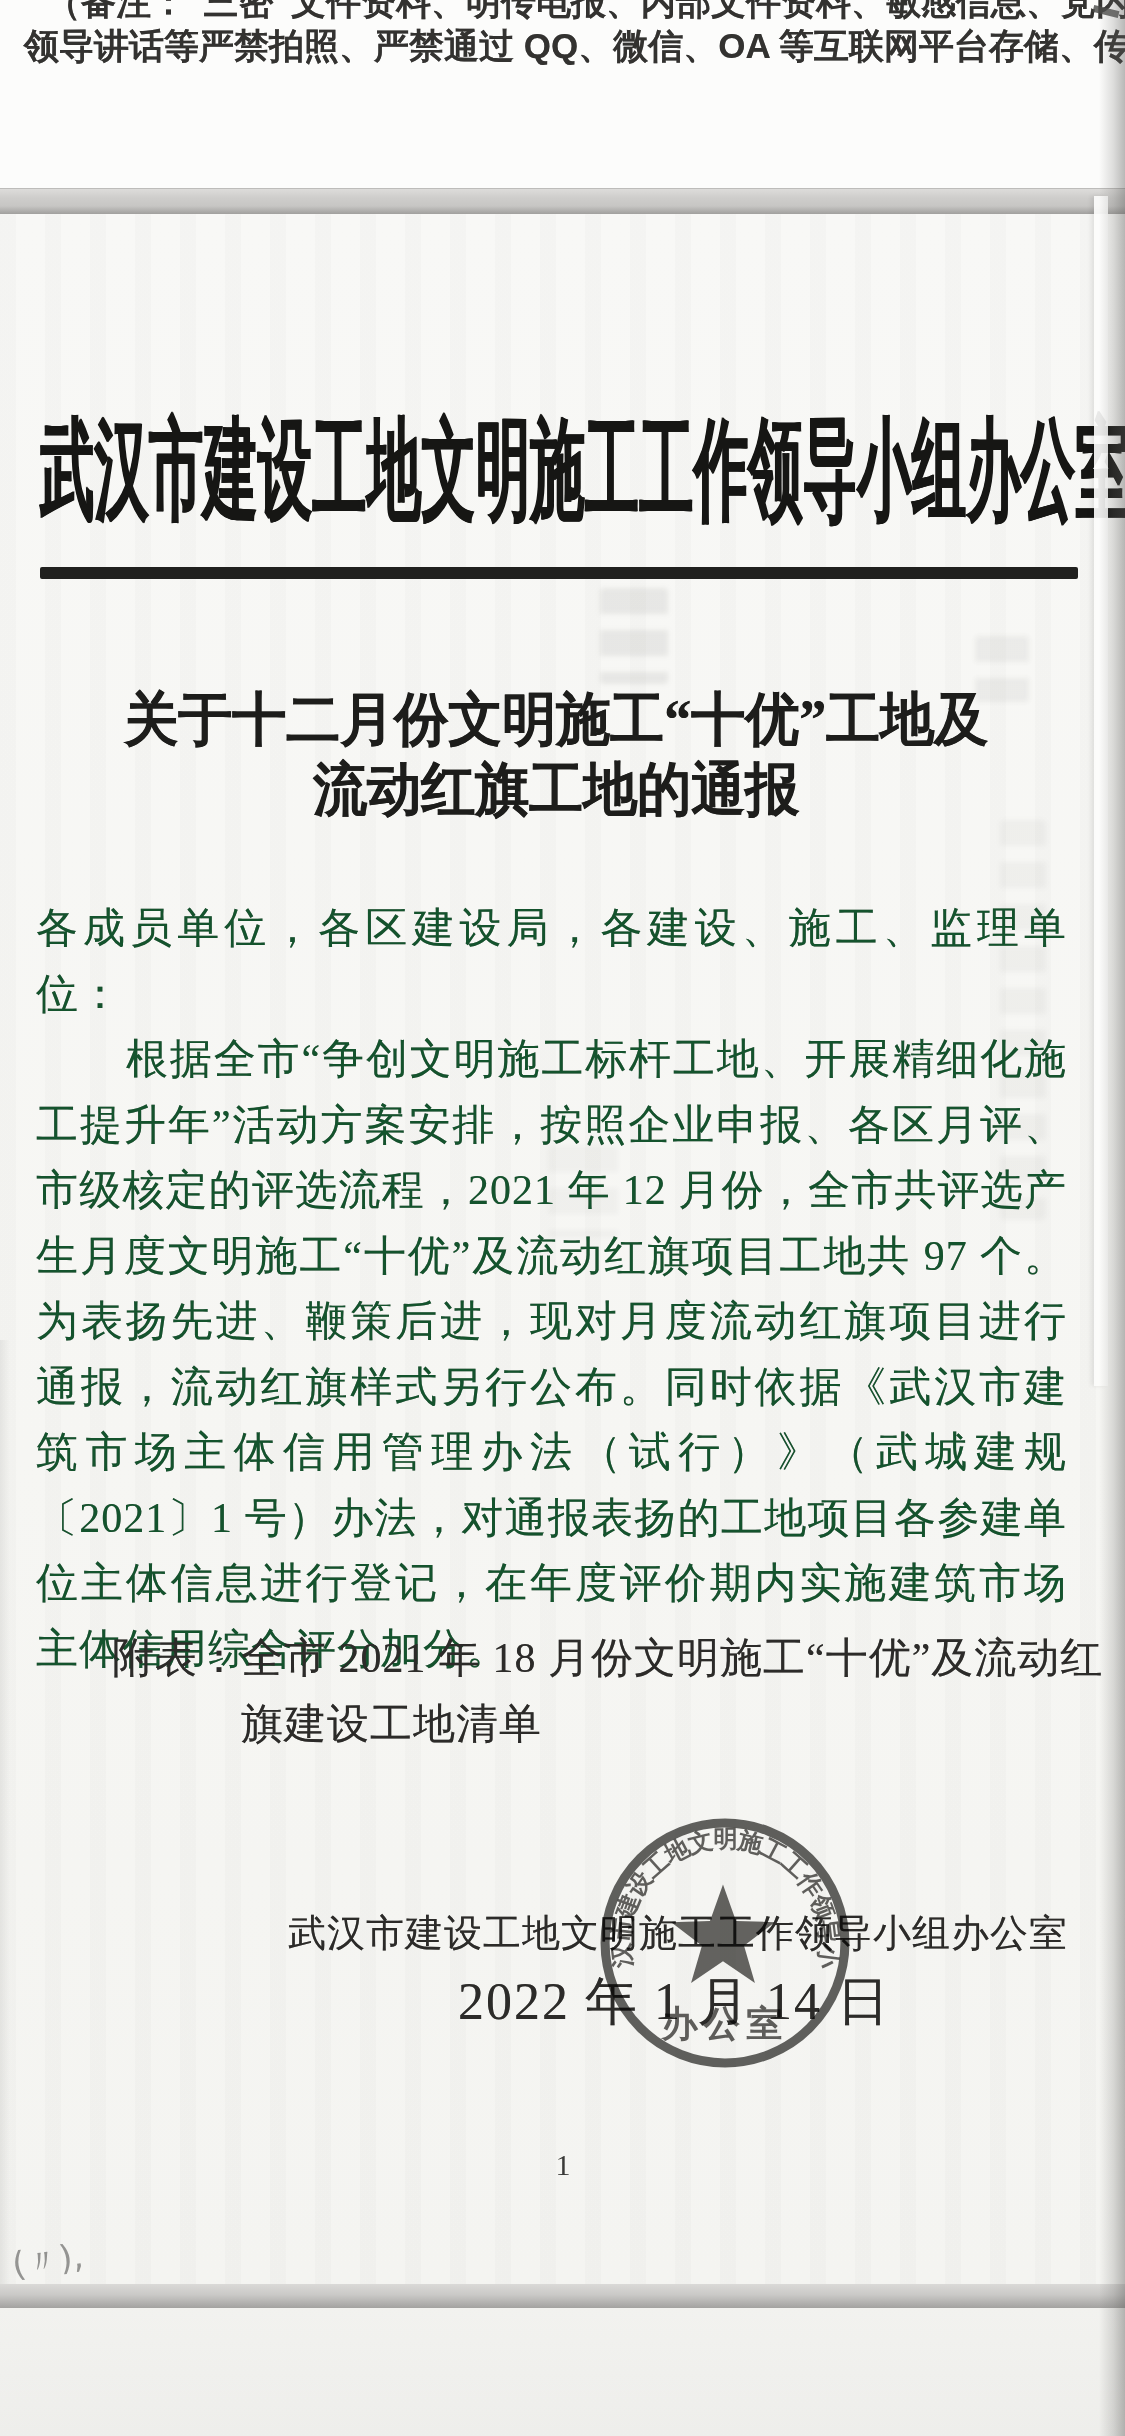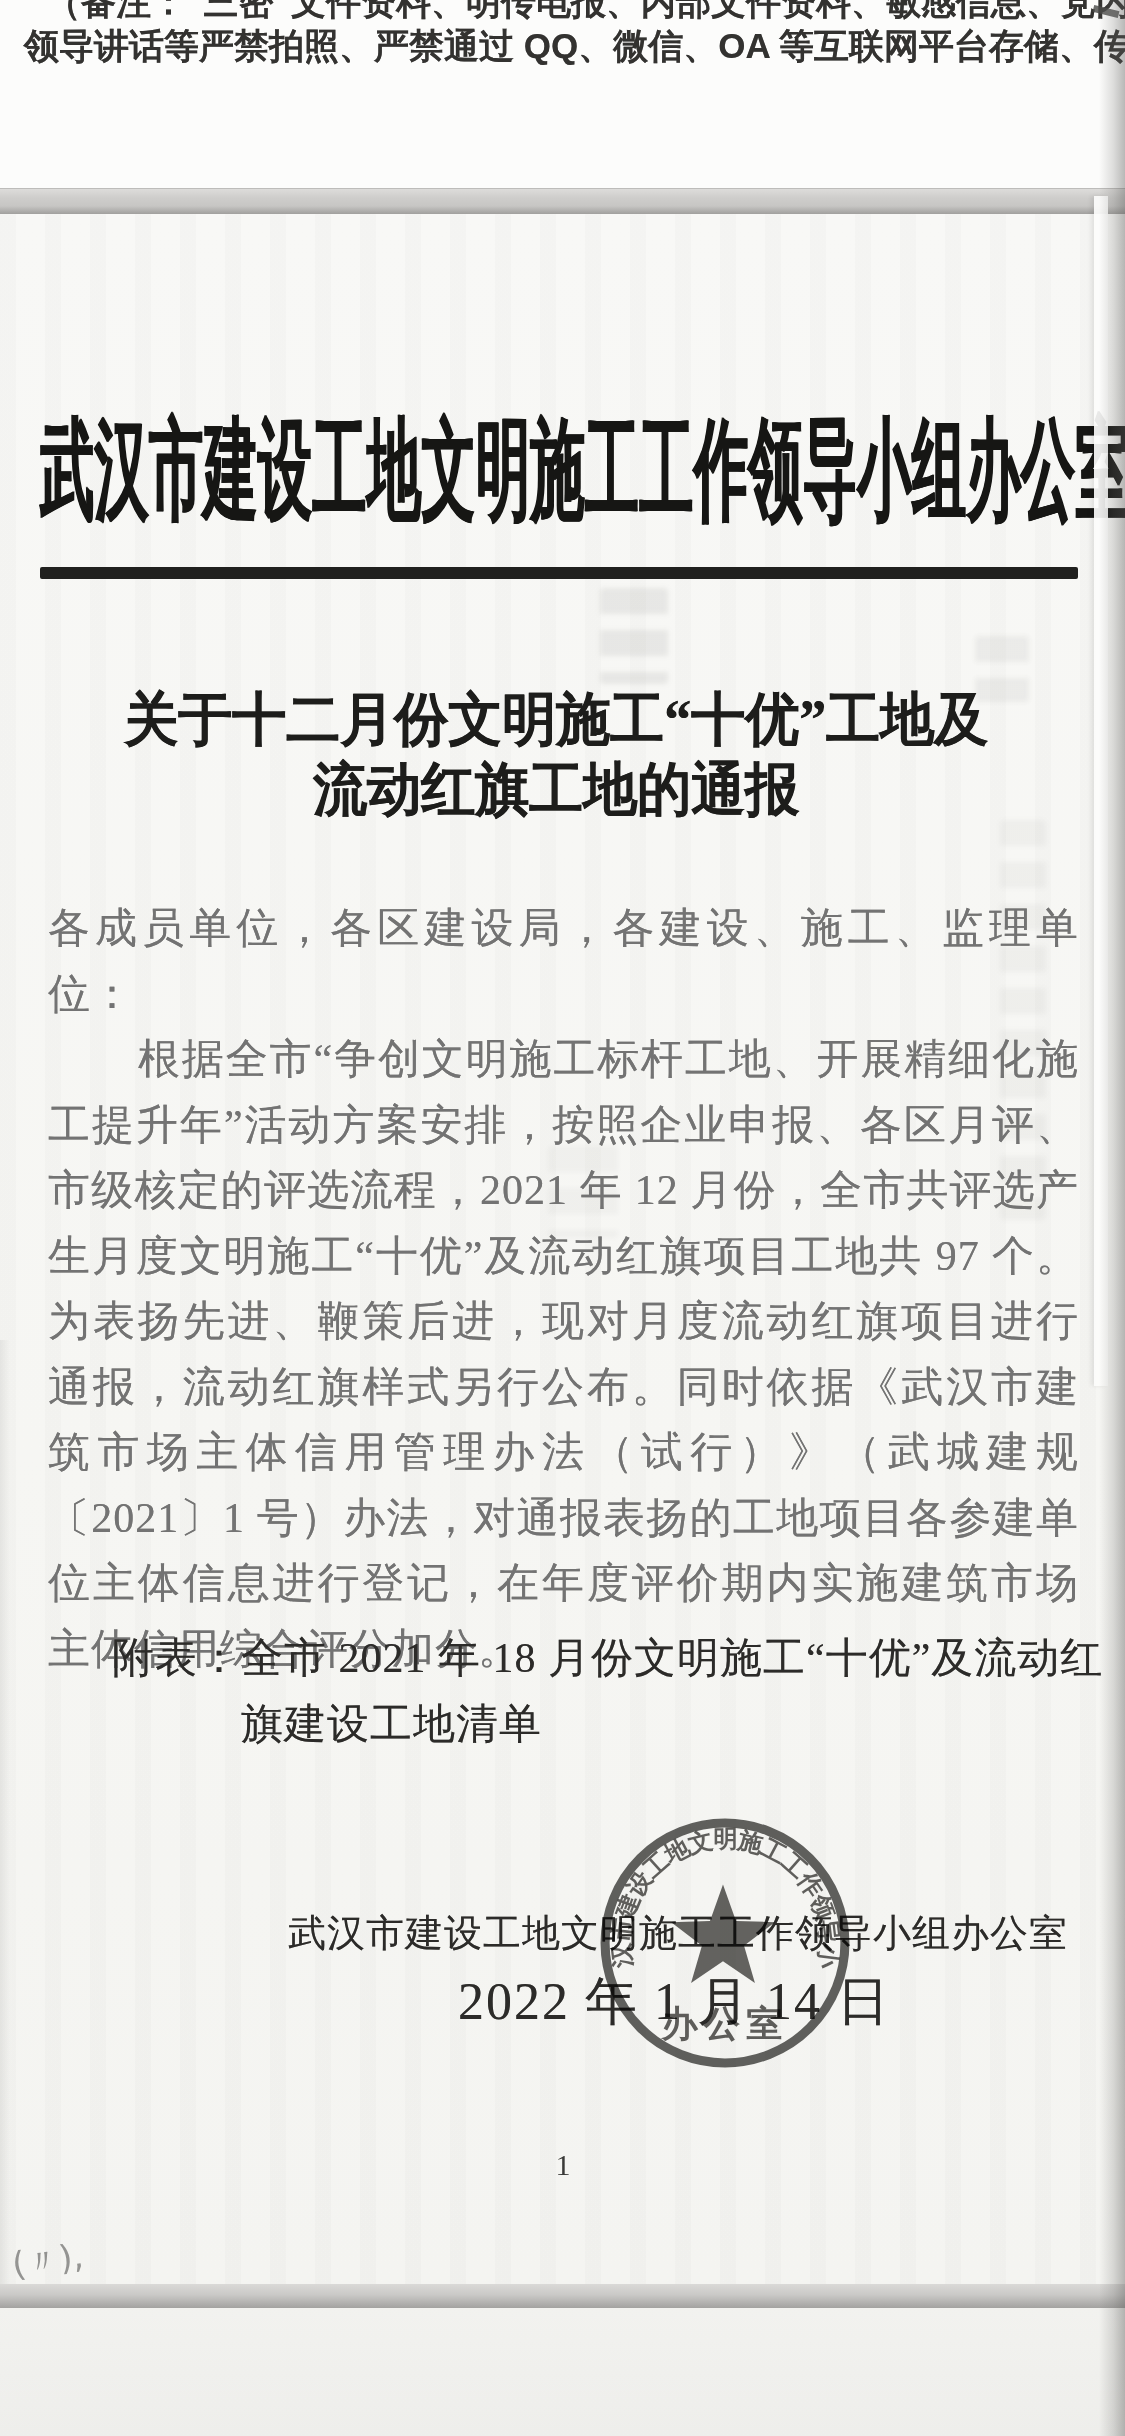--- a/index.html
+++ b/index.html
@@ -81,22 +81,22 @@
   .doc-title{
     position:absolute;left:0;top:684px;width:1112px;margin:0;
     text-align:center;color:#1d1d1b;
     font-size:54px;line-height:66px;font-weight:700;
     transform:scaleY(1.07);transform-origin:50% 0;
     text-shadow:0.6px 0 0 #1d1d1b;
   }
 
   
   .body-block{
-    position:absolute;left:48px;top:896px;width:1031px;
-    font-size:42px;line-height:65.5px;color:#737373;
+    position:absolute;left:36px;top:896px;width:1031px;
+    font-size:42px;line-height:65.5px;color:#14532d;
     letter-spacing:1px;
     text-align:justify;text-justify:inter-character;
     text-shadow:0 0 0.5px rgba(35,35,33,0.5);
   }
   .body-block p{margin:0;}
   .body-block .para{text-indent:90px;}
 
   .attachment{
     position:absolute;left:112px;top:1626px;width:905px;
     font-size:42px;line-height:65.5px;color:#2c2b29;

